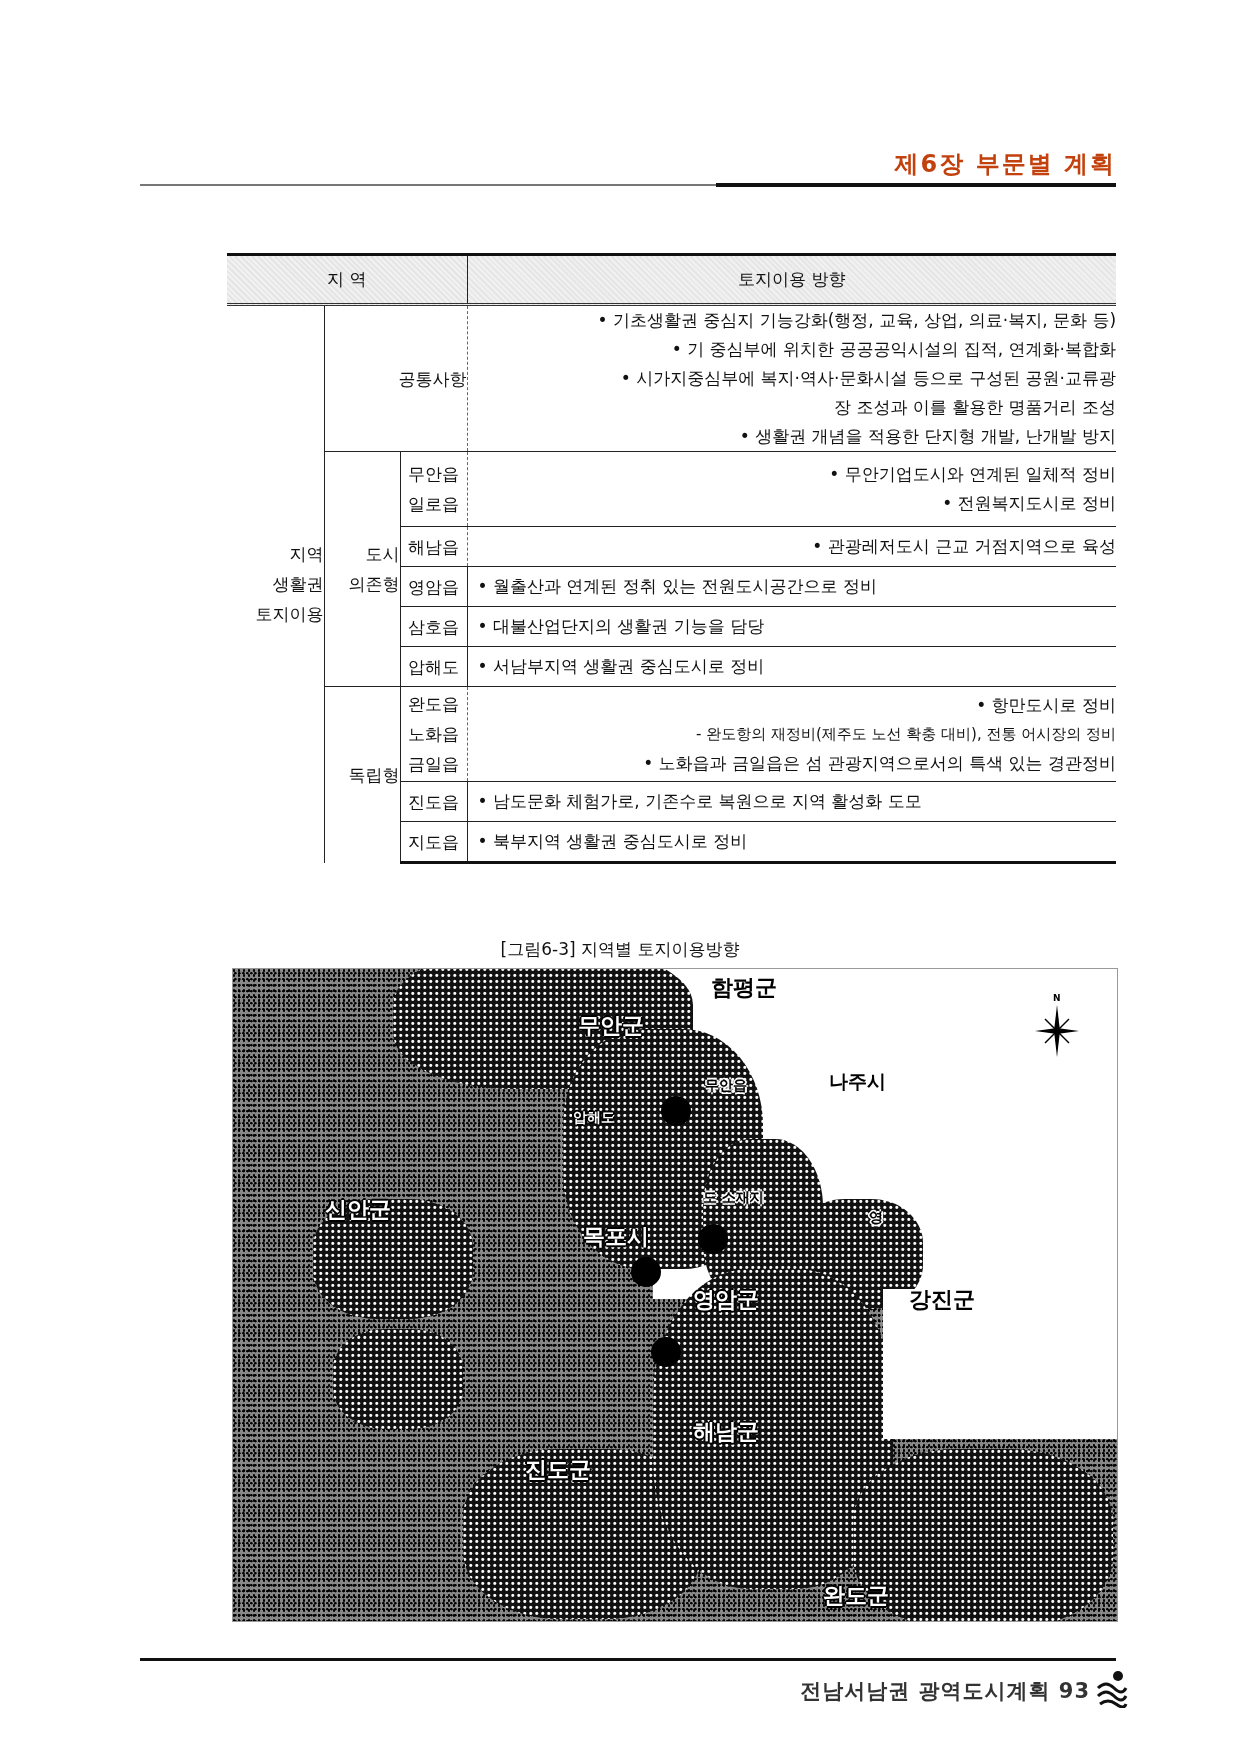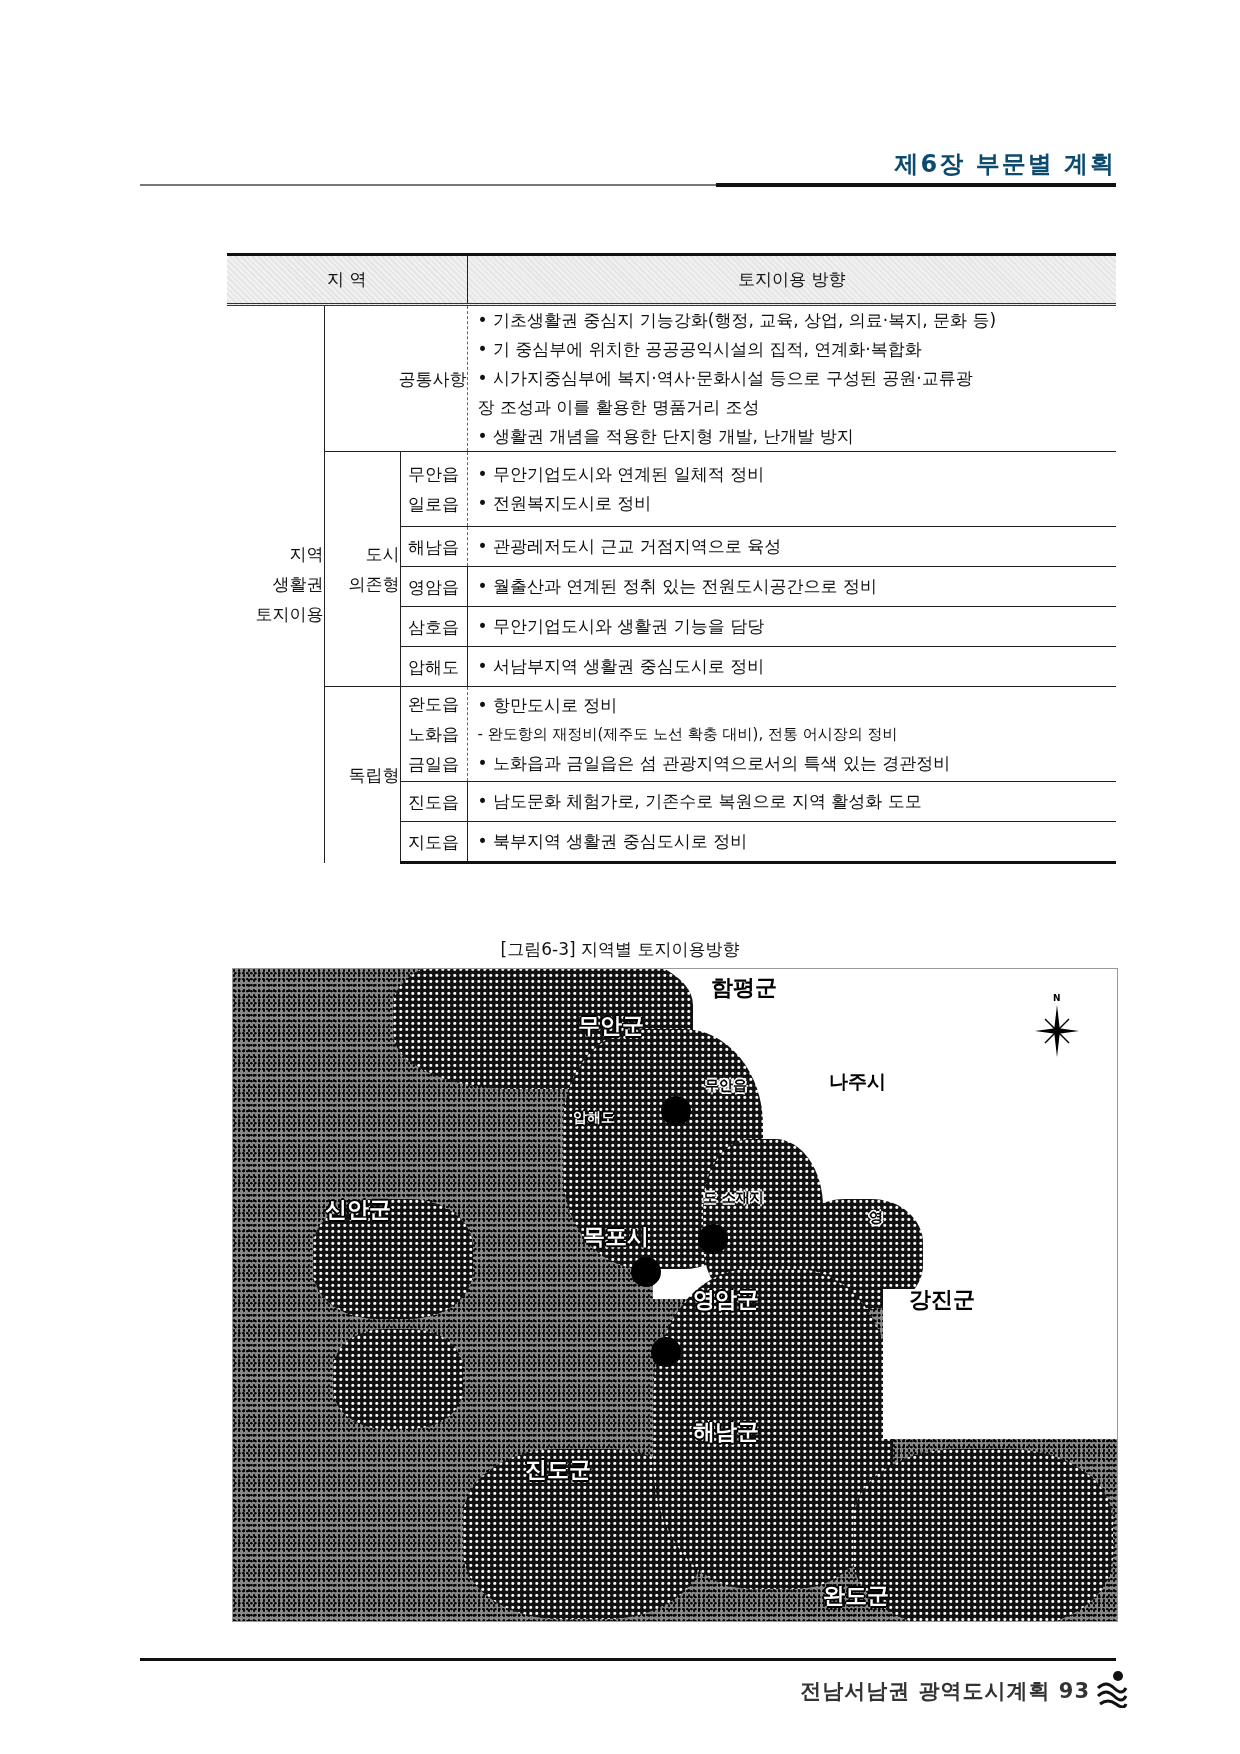--- a/index.html
+++ b/index.html
@@ -1,32 +1,32 @@
 <!DOCTYPE html>
 <html><head>
 <meta charset="utf-8">
 <style>
   html, body { margin:0; padding:0; background:#ffffff; }
   body { width:1240px; height:1754px; position:relative; overflow:hidden;
          font-family:"DejaVu Sans", "Liberation Sans", sans-serif; color:#111; }
 
   .header-title { position:absolute; right:124px; top:148px; font-size:24px; font-weight:bold;
-                  letter-spacing:2px; color:#0c4a6e; }
+                  letter-spacing:2px; color:#c2410c; }
   .header-rule { position:absolute; left:140px; top:184px; width:976px; height:2px; background:#777; }
   .header-rule::after { content:""; position:absolute; right:0; top:-1px; width:400px; height:4px; background:#111; }
 
   table.land { position:absolute; left:227px; top:253px; width:889px; border-collapse:collapse;
                font-size:17px; table-layout:fixed; }
   table.land td, table.land th { padding:0; vertical-align:middle; }
   table.land thead th { height:47px; font-weight:normal; font-size:17px;
       background:repeating-linear-gradient(45deg,#f2f2f2 0 2px,#e4e4e4 2px 4px);
       border-top:3px solid #111; border-bottom:3px double #333;text-align:center; }
   .c1 { width:97px; } .c2 { width:76px; } .c3 { width:67px; } .c4 { width:649px; }
   .vsolid { border-left:1px solid #222; }
-  .vdot { border-left:1px dashed #666; }
+  .vdot { border-left:1px dashed #666;text-align:right; }
   .hline td { border-top:1px solid #222; }
   .center { text-align:right; line-height:30px; }
   .desc { padding-left:10px !important; line-height:29px; }
   .desc div { white-space:nowrap; }
   .sub { line-height:30px; text-align:center; }
   .bottom-rule td { border-bottom:3px solid #111; }
 
   .caption { position:absolute; left:0; width:1240px; top:938px; text-align:center; font-size:17px; }
 
   .map { position:absolute; left:232px; top:968px; width:884px; height:652px; overflow:hidden;
@@ -104,21 +104,21 @@
     <tr class="hline">
       <td class="vsolid sub" style="height:39px">해남읍</td>
       <td class="vdot desc">• 관광레저도시 근교 거점지역으로 육성</td>
     </tr>
     <tr class="hline">
       <td class="vsolid sub" style="height:39px">영암읍</td>
       <td class="vsolid desc">• 월출산과 연계된 정취 있는 전원도시공간으로 정비</td>
     </tr>
     <tr class="hline">
       <td class="vsolid sub" style="height:39px">삼호읍</td>
-      <td class="vsolid desc">• 무안기업도시와 생활권 기능을 담당</td>
+      <td class="vsolid desc">• 대불산업단지의 생활권 기능을 담당</td>
     </tr>
     <tr class="hline">
       <td class="vsolid sub" style="height:39px">압해도</td>
       <td class="vsolid desc">• 서남부지역 생활권 중심도시로 정비</td>
     </tr>
 
     <tr class="hline">
       <td rowspan="3" class="vsolid center">독립형</td>
       <td class="vsolid sub" style="height:94px">
         <div>완도읍</div>

